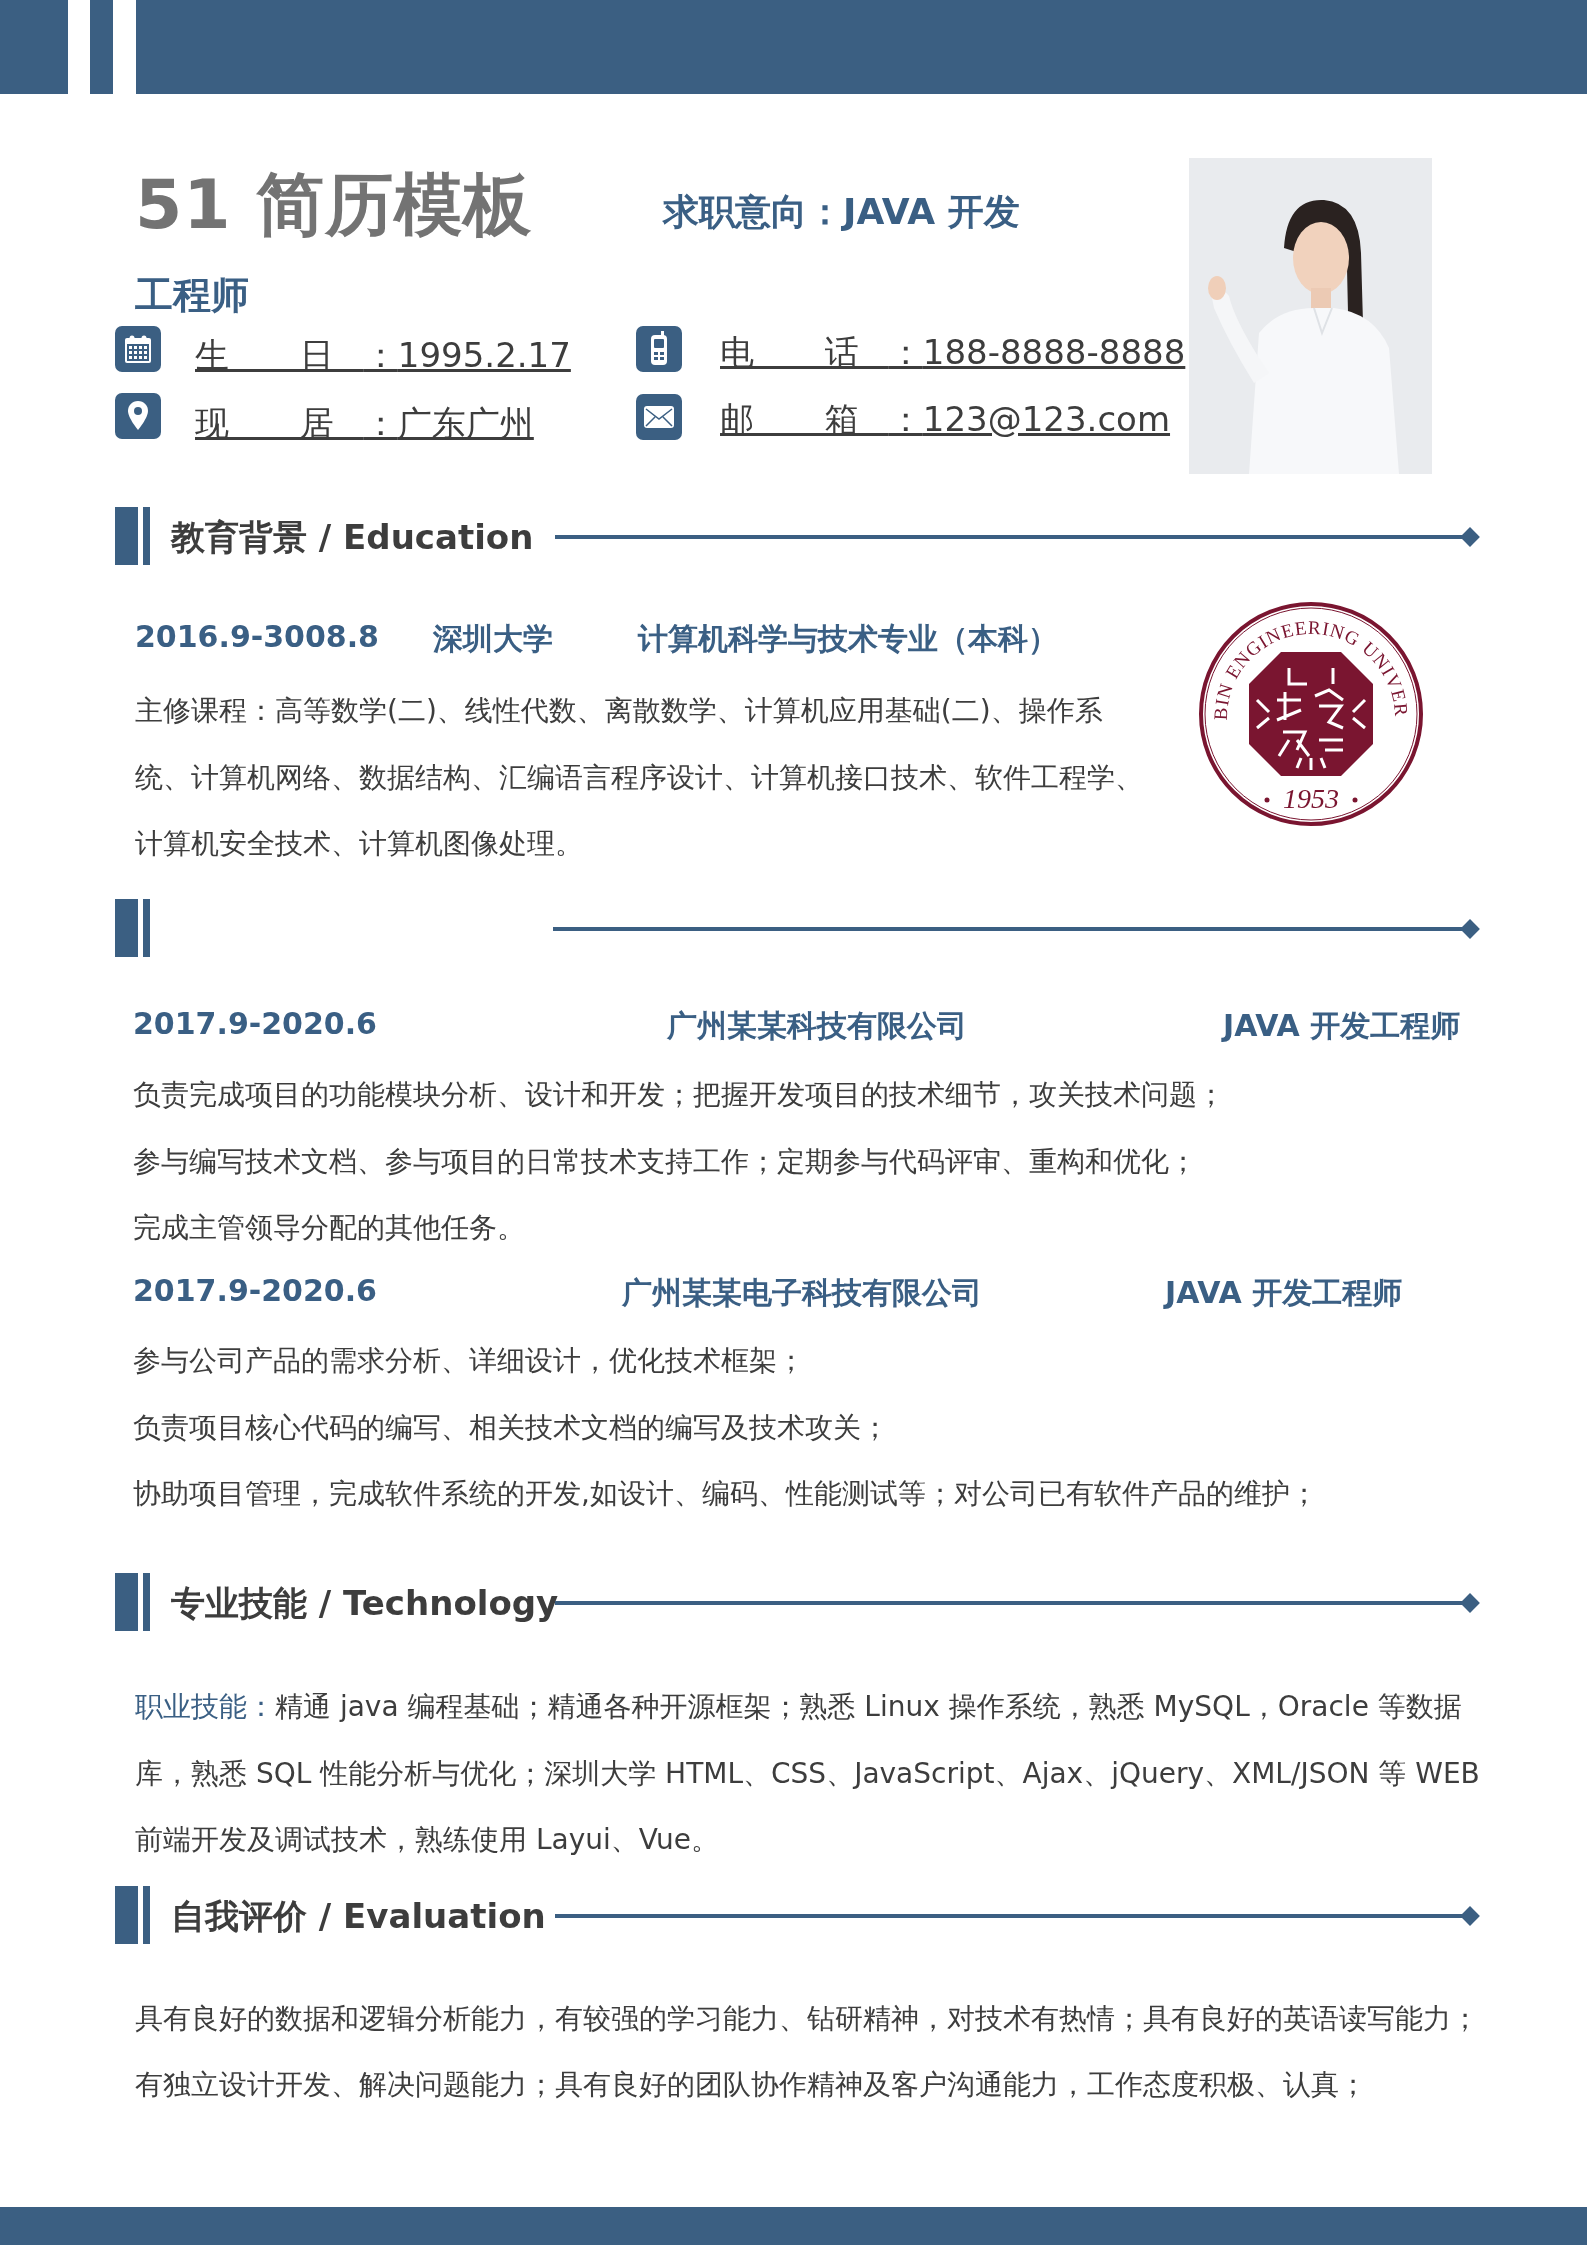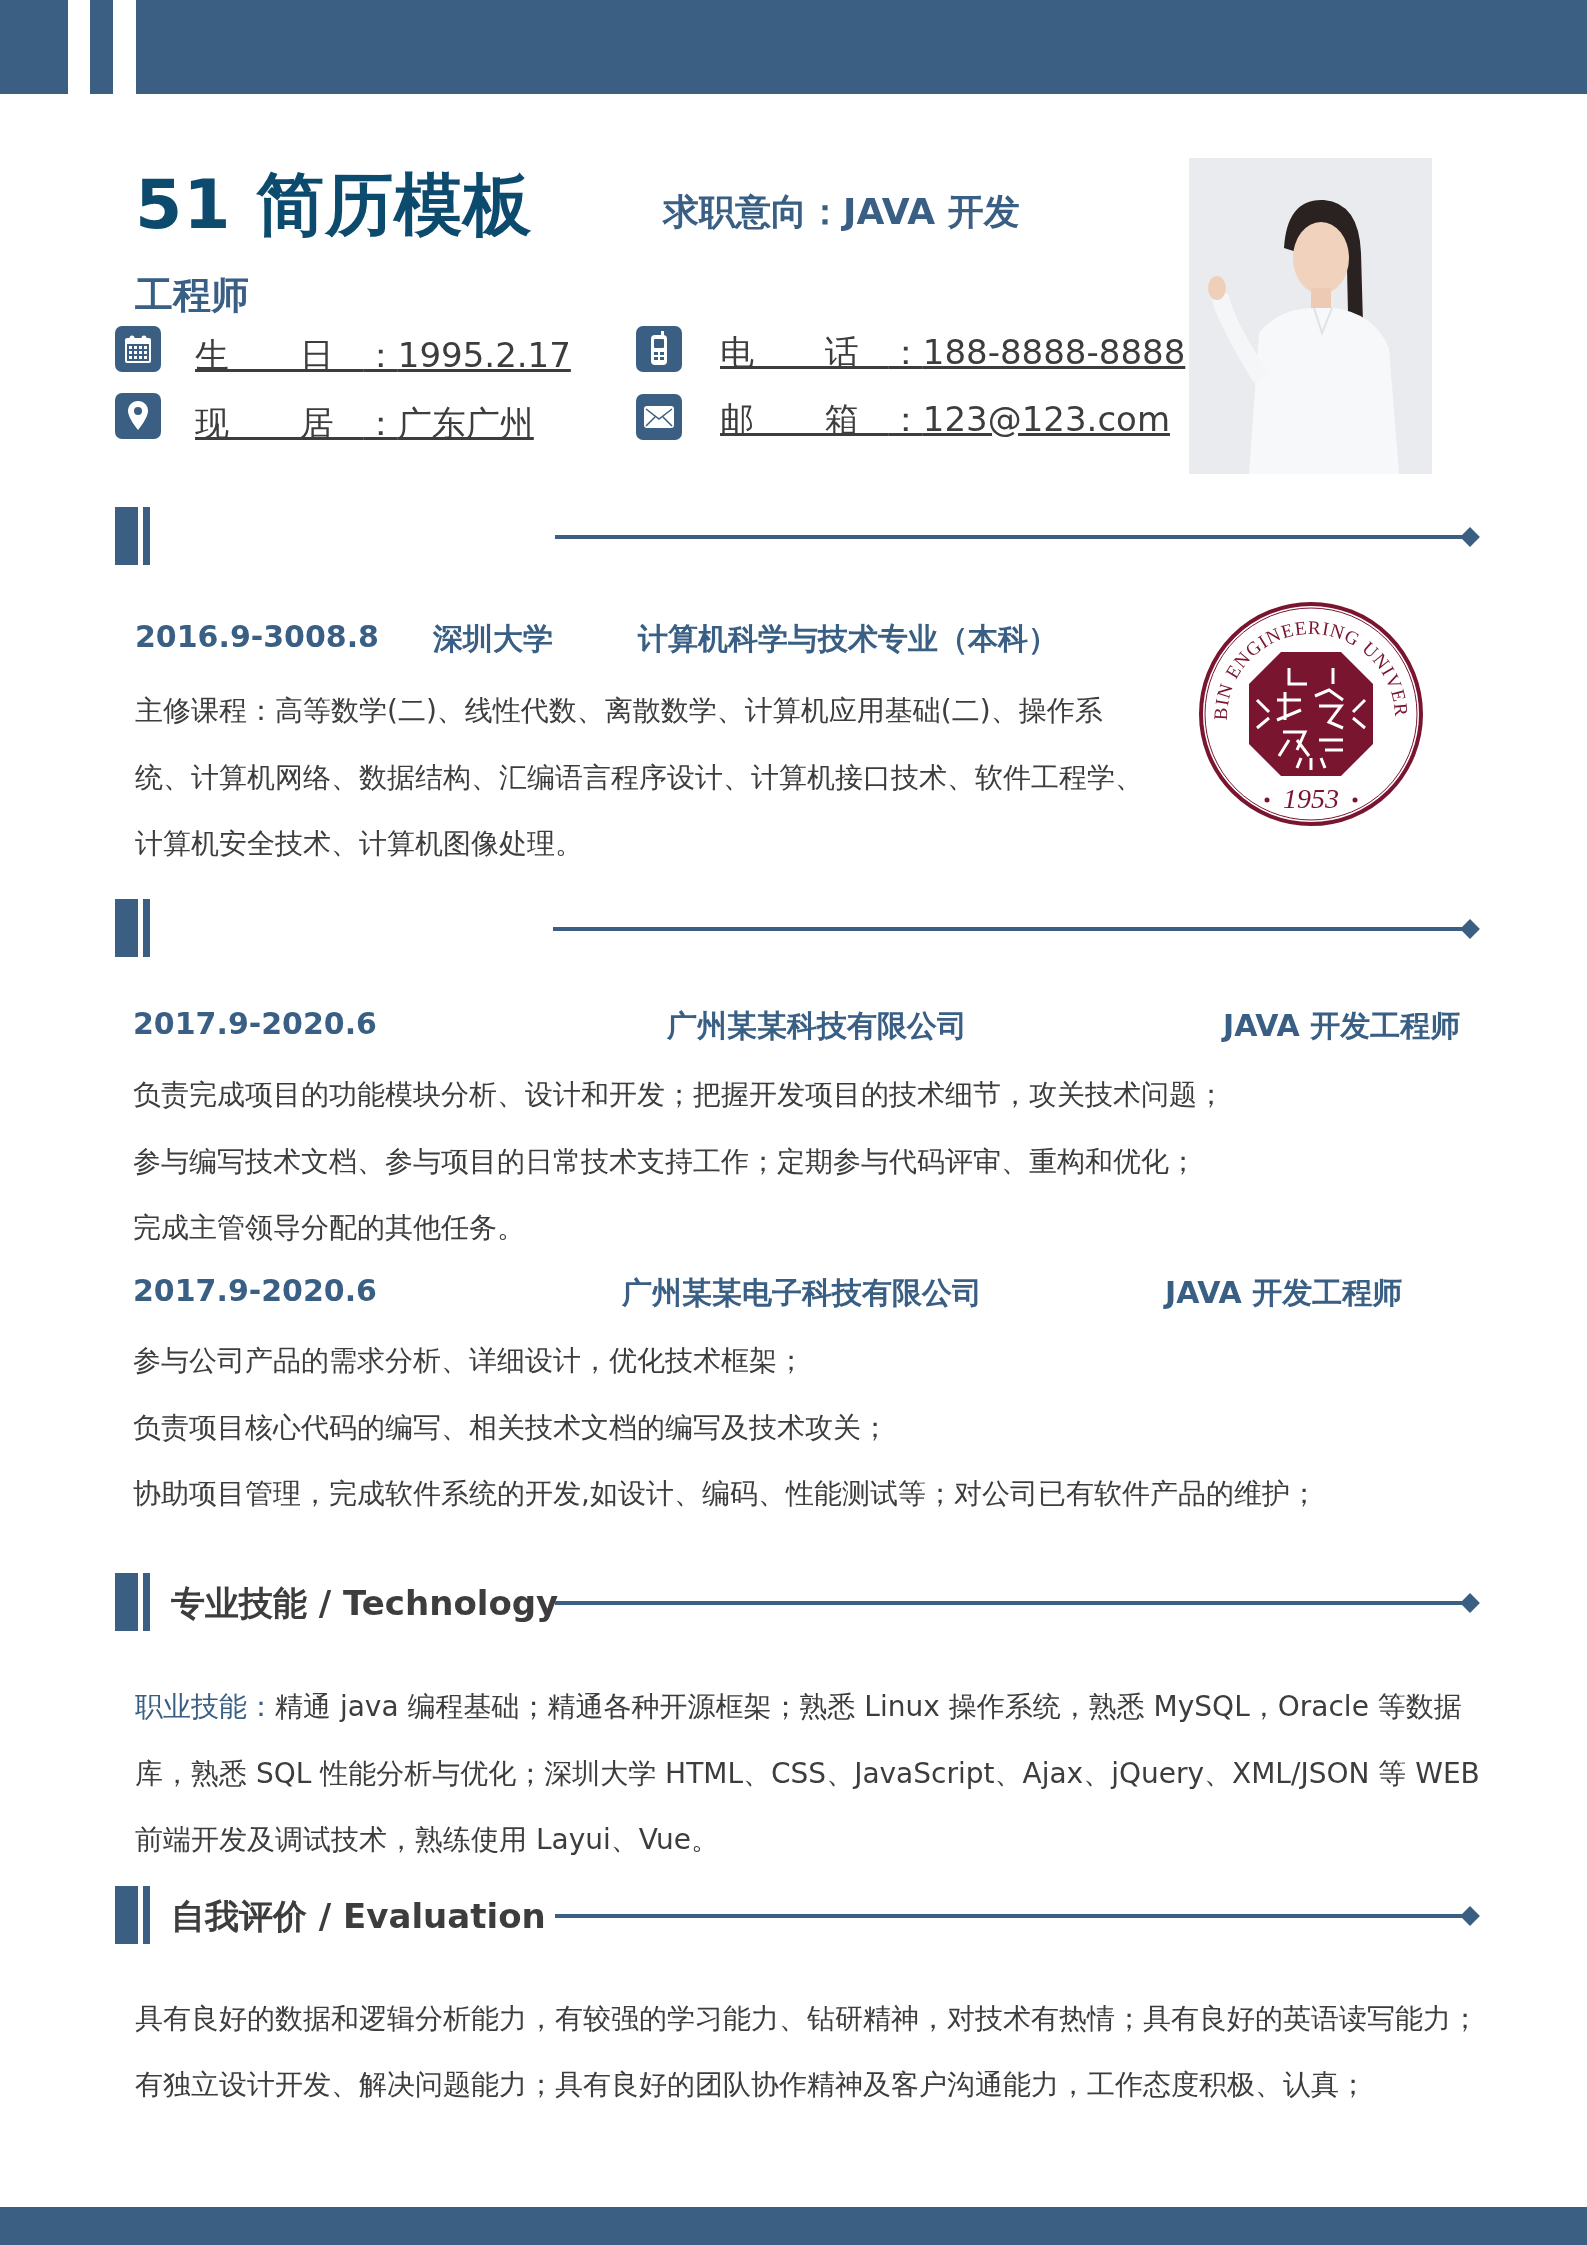--- a/index.html
+++ b/index.html
@@ -1,21 +1,21 @@
 <!DOCTYPE html>
 <html><head>
 <meta charset="utf-8">
 <style>
   * { margin:0; padding:0; box-sizing:border-box; }
   html, body { width:1587px; height:2245px; background:#ffffff; overflow:hidden; }
   body { position:relative; font-family:"DejaVu Sans","Liberation Sans",sans-serif; color:#3d3d3d; }
   .abs { position:absolute; }
   .blue { color:#3a5f84; }
   .bar { position:absolute; background:#3b5f82; }
-  .title { left:135px; top:160px; font-size:68px; font-weight:bold; color:#0c4a6e; white-space:nowrap; letter-spacing:1px; }
+  .title { left:135px; top:160px; font-size:68px; font-weight:bold; color:#737373; white-space:nowrap; letter-spacing:1px; }
   .intent { left:663px; top:188px; font-size:36px; font-weight:bold; color:#3a5f84; white-space:nowrap; }
   .job { left:135px; top:270px; font-size:38px; font-weight:bold; color:#3a5f84; white-space:nowrap; }
   .info-icon { position:absolute; width:46px; height:46px; background:#3b5f82; border-radius:7px; display:flex; align-items:center; justify-content:center; }
   .info-text { position:absolute; font-size:34px; color:#3d3d3d; white-space:nowrap;text-decoration:underline; }
   .info-text .lbl { letter-spacing:30px; }
   .photo { left:1189px; top:158px; width:243px; height:316px; background:linear-gradient(180deg,#eef0f3,#e6e8ec); overflow:hidden; }
   .sec-head { position:absolute; left:115px; width:1365px; height:58px; }
   .sec-head .thick { position:absolute; left:0; top:0; width:23px; height:58px; background:#3b5f82; }
   .sec-head .thin { position:absolute; left:28px; top:0; width:7px; height:58px; background:#3b5f82; }
   .sec-head .sec-title { position:absolute; left:56px; top:8px; font-size:34px; font-weight:bold; color:#3d3d3d; white-space:nowrap; }
@@ -109,20 +109,21 @@
     <path d="M70 175 Q90 150 125 150 L145 150 Q185 155 200 190 L210 316 L60 316 Z" fill="#f7f8fa"></path>
     <path d="M125 150 L133 175 L143 150" stroke="#dfe2e6" stroke-width="2" fill="none"></path>
     <path d="M22 135 Q30 125 40 138 Q45 160 70 200 L80 215 L65 225 Q40 185 25 150 Z" fill="#f5f6f8"></path>
     <ellipse cx="28" cy="130" rx="9" ry="12" fill="#f0cfb9"></ellipse>
   </svg>
 </div>
 
 <div class="sec-head" style="top:507px;">
   <div class="thick"></div>
   <div class="thin"></div>
+  <div class="sec-title">教育背景 / Education</div>
   <div class="line" style="left:440px;width:915px;"></div>
   <div class="diamond" style="left:1348px;"></div>
 </div>
 
 <div class="row-bold" style="left:135px;top:619px;">2016.9-3008.8</div>
 <div class="row-bold" style="left:433px;top:619px;">深圳大学</div>
 <div class="row-bold" style="left:638px;top:619px;">计算机科学与技术专业（本科）</div>
 
 <div class="para" style="left:135px;top:692px;">主修课程：高等数学(二)、线性代数、离散数学、计算机应用基础(二)、操作系</div>
 <div class="para" style="left:135px;top:759px;">统、计算机网络、数据结构、汇编语言程序设计、计算机接口技术、软件工程学、</div>

